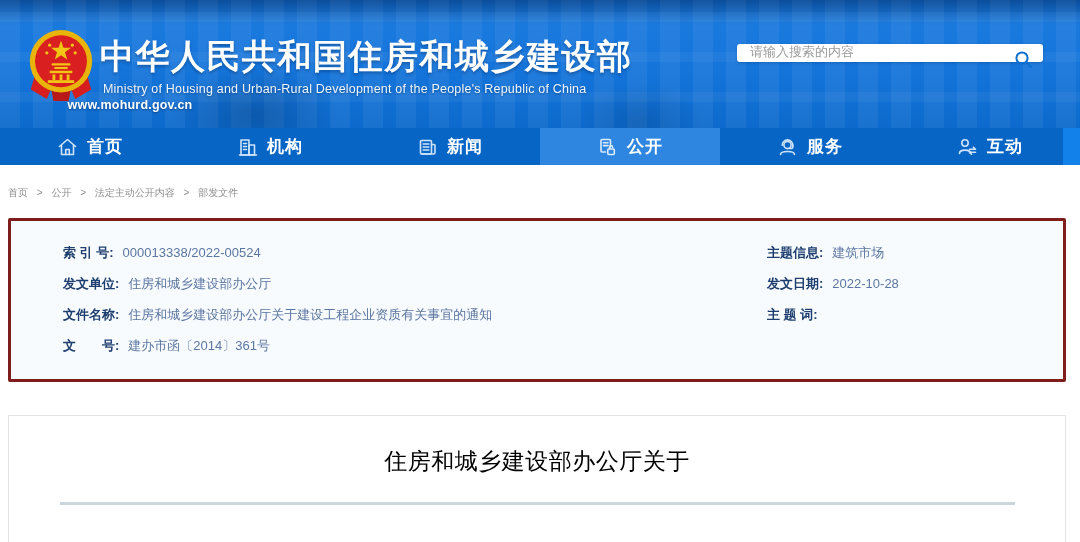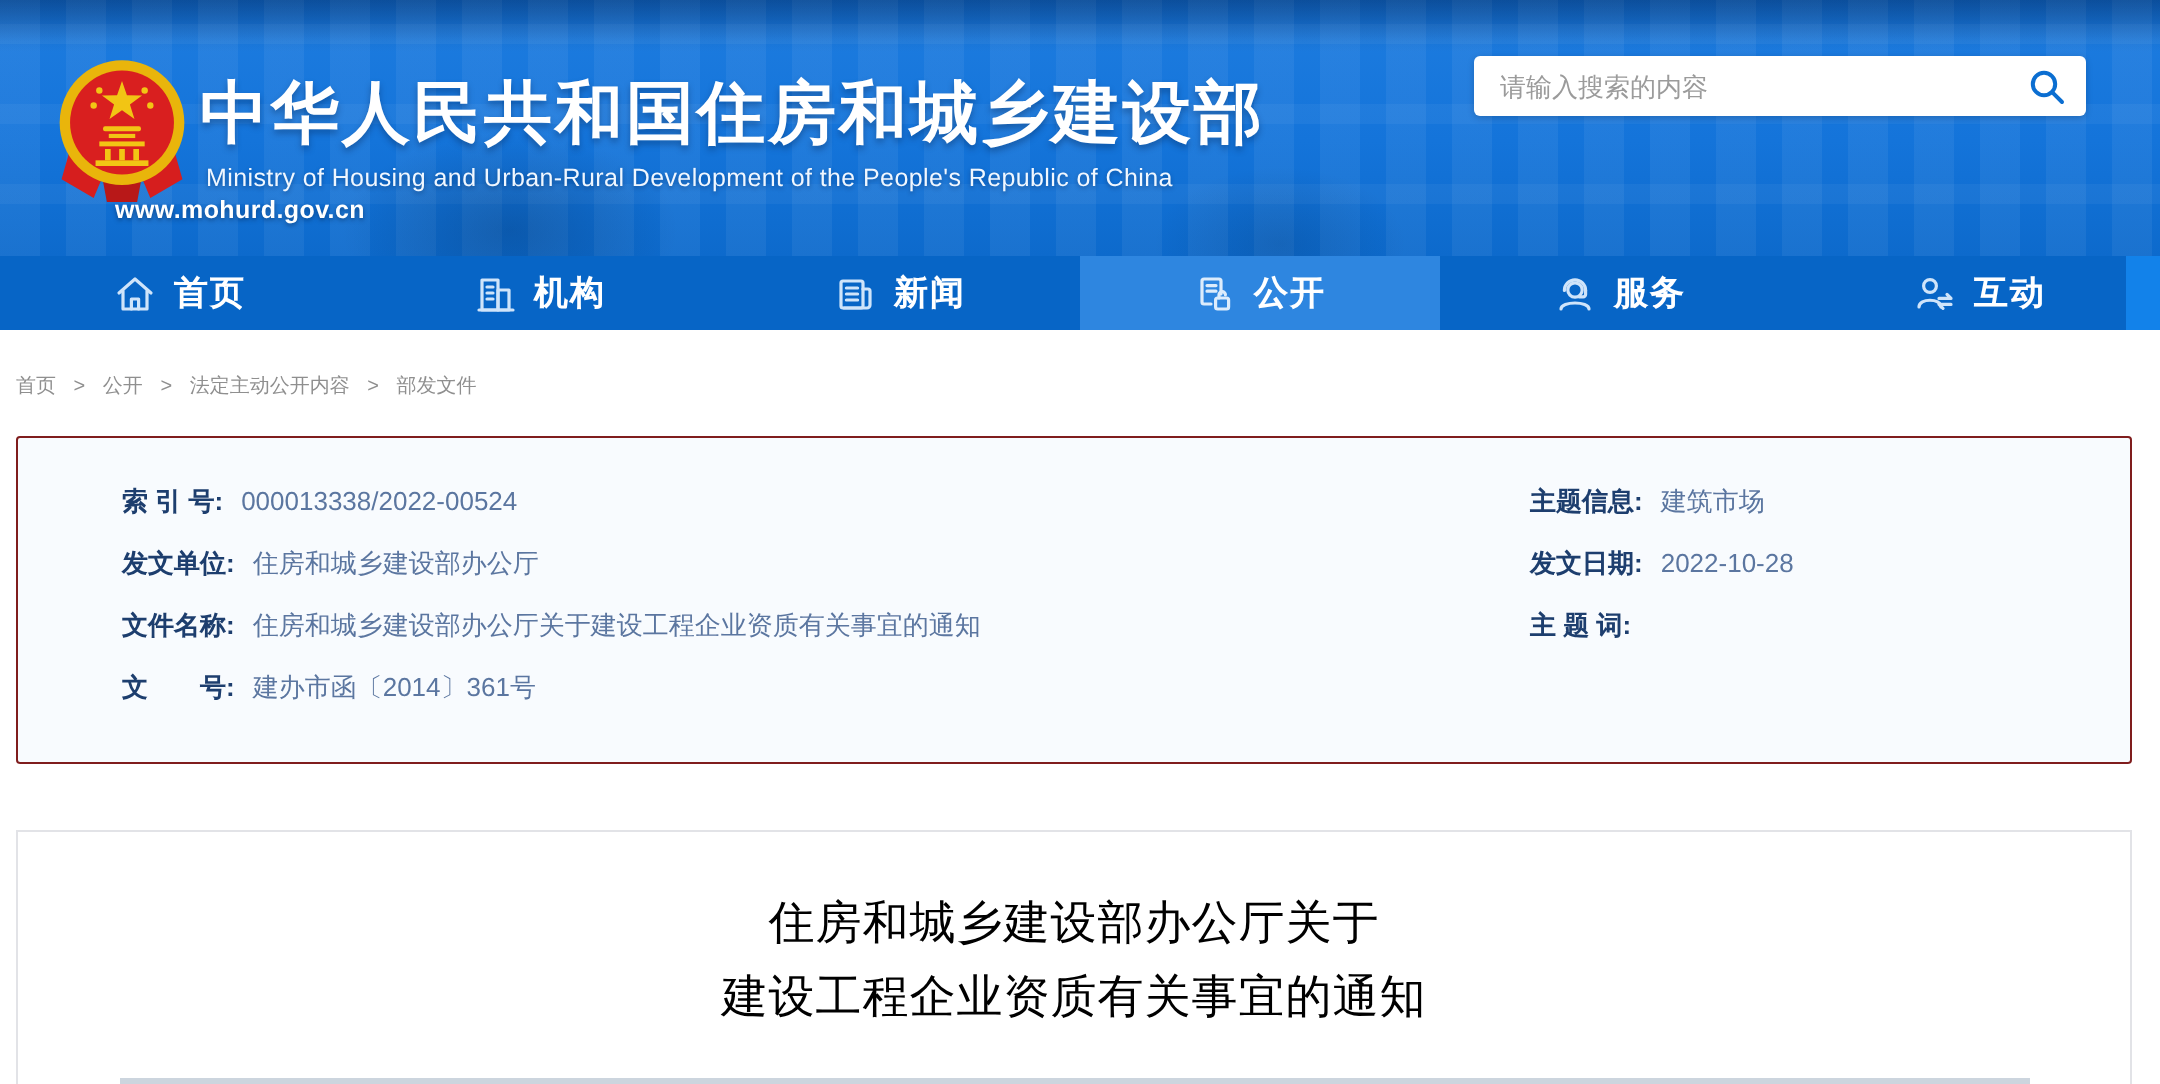--- a/index.html
+++ b/index.html
@@ -22,37 +22,37 @@
       repeating-linear-gradient(90deg, rgba(255,255,255,.055) 0 20px, transparent 20px 33px),
       repeating-linear-gradient(180deg, transparent 0 12px, rgba(255,255,255,.045) 12px 22px, transparent 22px 40px);
   }
   .header .top-band{
     position:absolute;top:0;left:0;right:0;height:26px;
     background:linear-gradient(180deg,rgba(4,38,84,.25),rgba(4,38,84,0));
     pointer-events:none;
   }
   .emblem{position:absolute;left:27px;top:27px;width:68px;height:78px;}
   .site-url{
-    position:absolute;left:3px;top:98px;width:140px;text-align:center;
+    position:absolute;left:13px;top:98px;width:140px;text-align:center;
     color:#fff;font-weight:bold;font-size:12.5px;letter-spacing:.2px;
     text-shadow:0 1px 2px rgba(0,30,70,.5);
     padding-left:47px;
   }
   .site-title{
     position:absolute;left:100px;top:34px;color:#fff;font-weight:bold;
     font-size:34px;letter-spacing:1.5px;text-shadow:0 2px 3px rgba(0,30,70,.35);
     white-space:nowrap;
   }
   .site-subtitle{
     position:absolute;left:103px;top:82px;color:#f0f7ff;font-size:12.5px;
     letter-spacing:.2px;text-shadow:0 1px 2px rgba(0,30,70,.4);white-space:nowrap;
   }
   .search-box{
-    position:absolute;top:28px;right:37px;width:306px;height:30px;
-    background:#fff;border-radius:3px;display:flex;align-items:center;
+    position:absolute;top:44px;right:37px;width:306px;height:18px;
+    background:#fff;border-radius:3px;display:flex;align-items:flex-start;
     box-shadow:0 1px 3px rgba(0,30,70,.25);
   }
   .search-box input{
     flex:1;border:none;outline:none;background:transparent;
     font-size:13px;color:#333;padding:0 6px 0 13px;
     font-family:"Liberation Sans","DejaVu Sans",sans-serif;
   }
   .search-box input::placeholder{color:#9b9b9b;}
   .search-btn{
     width:40px;height:30px;border:none;background:transparent;cursor:pointer;
@@ -74,21 +74,21 @@
   
   .breadcrumb{
     height:53px;box-sizing:border-box;padding:21px 14px 0 8px;
     font-size:10px;color:#8f8f8f;background:#fff;
   }
   .breadcrumb span{margin-right:6px;}
   .breadcrumb .crumb{cursor:pointer;}
   
   .meta-card{
     margin:0 14px 0 8px;height:164px;box-sizing:border-box;
-    border:1px solid #7f1d1d;background:#f8fbfe;border-radius:2px;
+    border:3px solid #7f1d1d;background:#f8fbfe;border-radius:2px;
     display:flex;padding-top:24px;
   }
   .meta-col-left{width:756px;box-sizing:border-box;padding-left:52px;}
   .meta-col-right{flex:1;}
   .meta-row{display:flex;margin-bottom:16px;font-size:13px;line-height:15px;}
   .meta-label{color:#1d3e6e;font-weight:bold;white-space:pre;margin-right:9px;}
   .meta-value{color:#5b76a0;}
   
   .content-card{
     margin:33px 14px 0 8px;height:210px;box-sizing:border-box;
@@ -251,15 +251,14 @@
     </div>
     <div class="meta-row">
       <span class="meta-label">主 题 词:</span>
       <span class="meta-value"></span>
     </div>
   </div>
 </div>
 
 <div class="content-card">
   <div class="doc-title">住房和城乡建设部办公厅关于</div>
-  <div class="doc-title">建设工程企业资质有关事宜的通知</div>
   <div class="doc-divider"></div>
 </div>
 
 </body></html>

